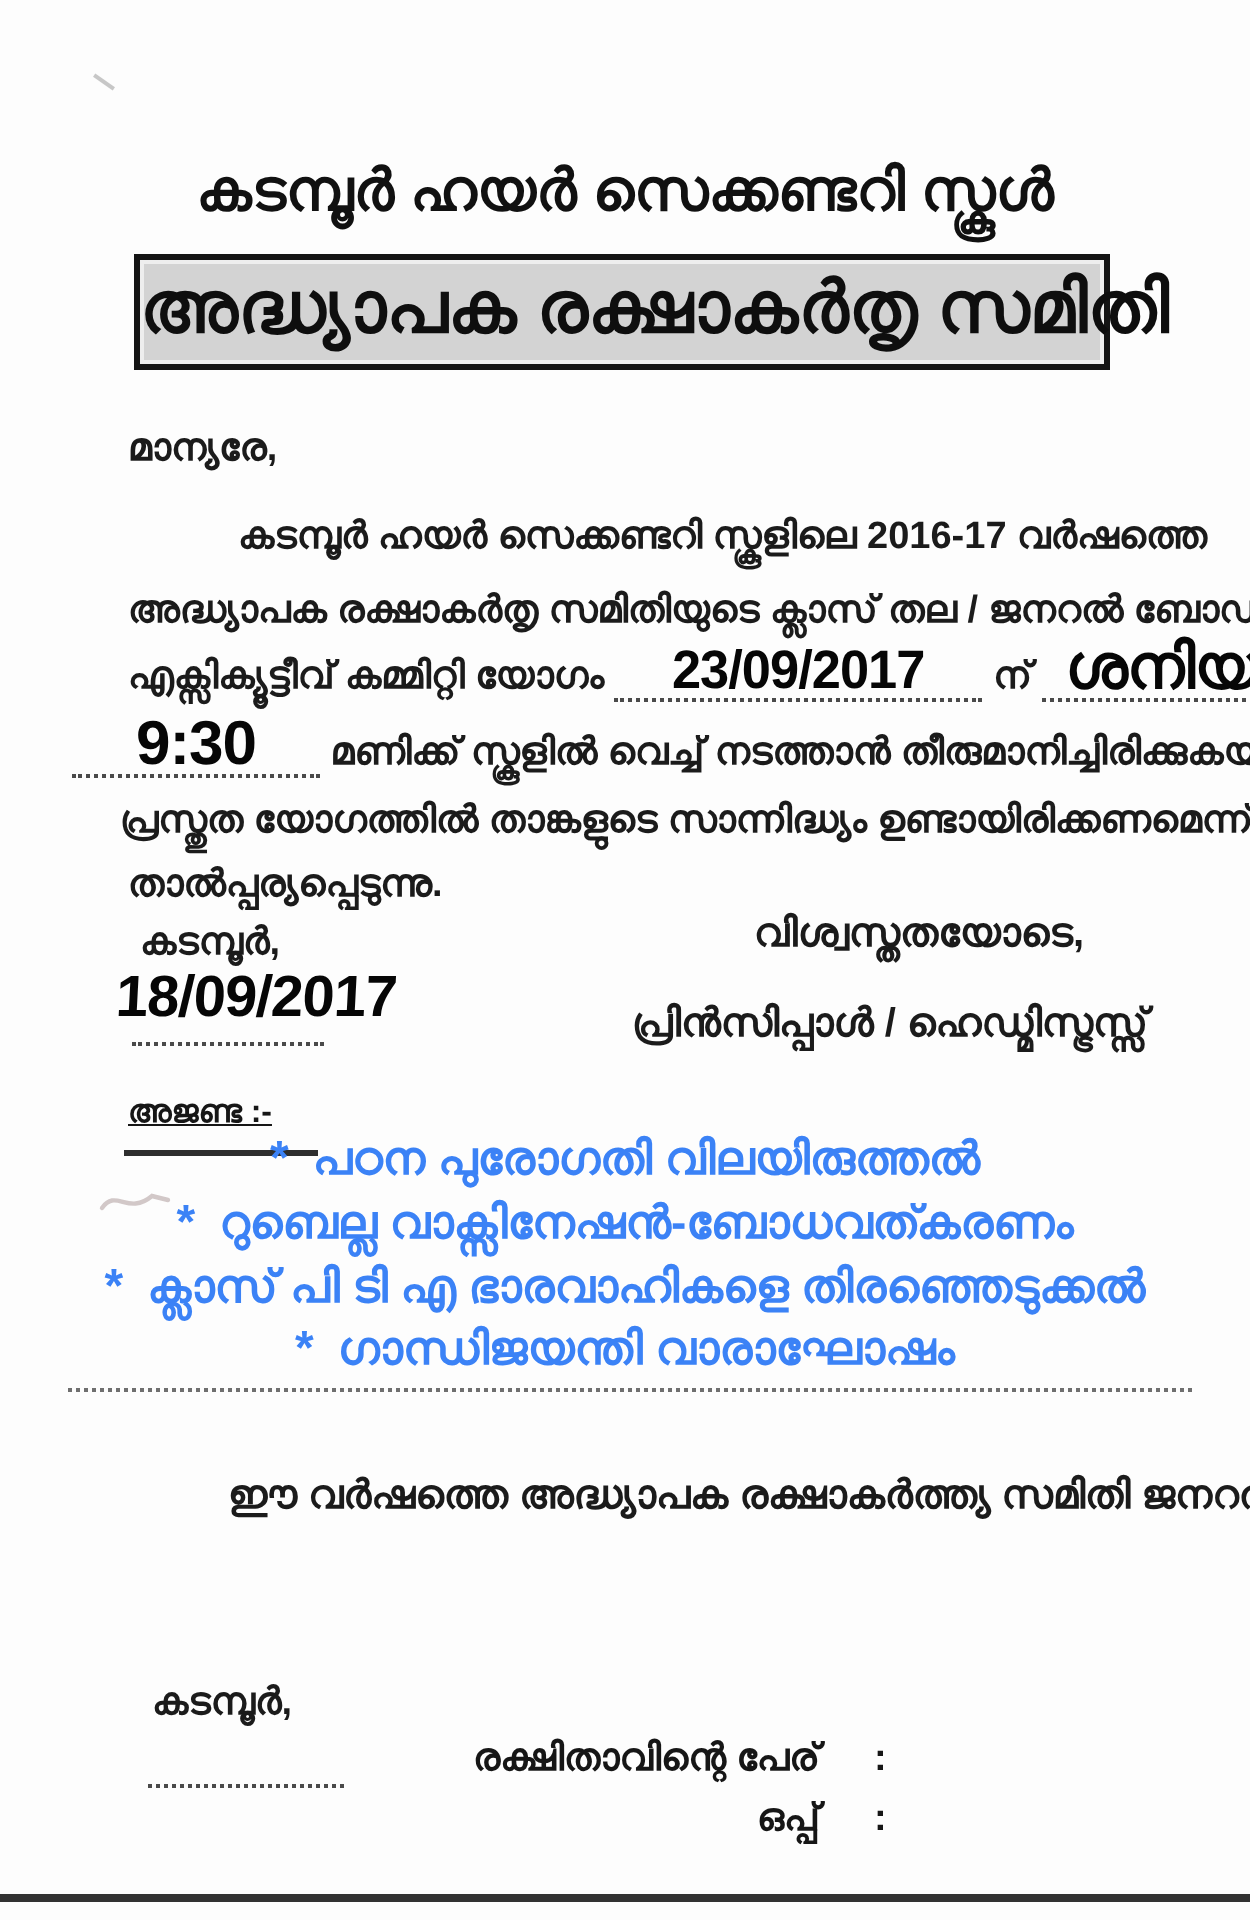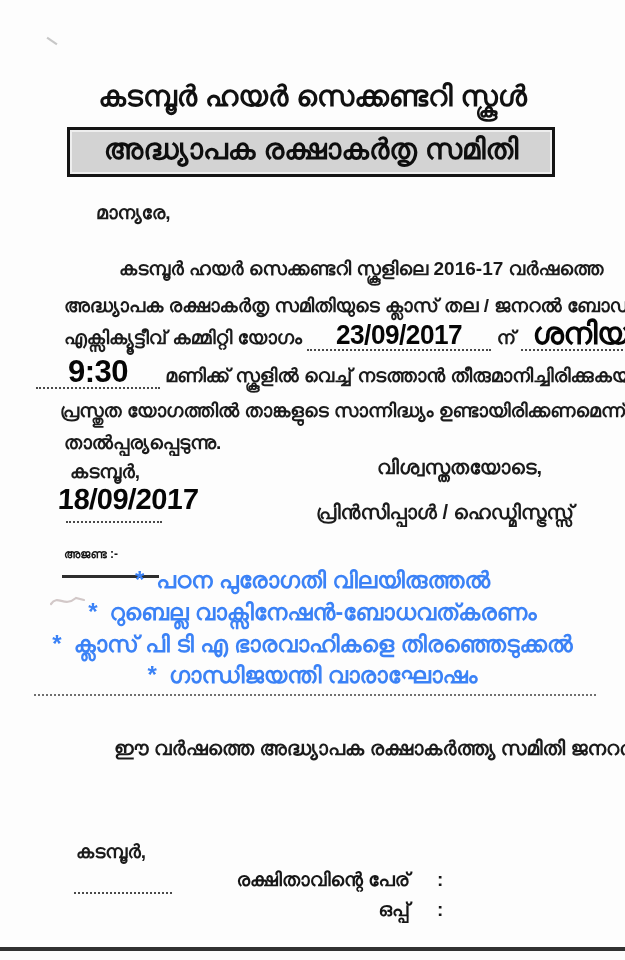--- a/index.html
+++ b/index.html
@@ -14,35 +14,35 @@
   .school-name {
     top:80px; left:0; width:100%; text-align:center;
     font-size:29px; font-weight:bold; color:#111;
   }
   .committee-box {
     top:127px; left:67px; width:482px;
     background:#d3d3d3; border:3px solid #141414;
     box-shadow:inset 0 0 0 2px #eeeeee;
     text-align:center; padding:3px 0 7px 0;
   }
-  .committee-box span { font-size:29px; font-weight:bold; color:#0e0e0e; }
+  .committee-box span { font-size:36px; font-weight:bold; color:#0e0e0e; }
   .blank {
     display:inline-block; border-bottom:2px dotted #4a4a4a;
     text-align:center; padding:0 8px; vertical-align:baseline; line-height:1;
   }
   .hw { font-weight:bold; color:#060606; letter-spacing:-0.5px; }
   .hw-date { font-size:27px; display:inline-block; transform:scaleX(0.97); }
   .hw-day  { font-size:31px; }
   .hw-time { font-size:31px; display:inline-block; }
   .hw-issue{ font-size:29px; display:inline-block; transform:skewX(-3deg); }
   .date-blank { min-width:168px; }
   .day-blank  { min-width:118px; }
   .time-blank { min-width:108px; }
   .dotted-line { border-top:2px dotted #4a4a4a; height:0; }
-  .agenda-label { font-size:12px; font-weight:bold; }
+  .agenda-label { font-size:16px; font-weight:bold;text-decoration:underline; }
   .agenda-underline { background:#2e2e2e; height:3px; }
   .agenda-item { left:0; width:100%; text-align:center; font-size:23px; font-weight:bold; color:#3b82f6; }
   .agenda-item .bullet { font-size:24px; margin-right:12px; }
   .separator { border-top:2px dotted #6f6f6f; height:0; }
   .label-right { text-align:right; font-size:19px; font-weight:bold; }
   .colon { font-size:19px; font-weight:bold; }
   .bottom-edge { left:0; width:625px; top:947px; height:4px; background:#323232; }
   .pencil-mark-a {
     top:40px; left:46px; width:12px; height:2px; background:#9a9a9a;
     transform:rotate(35deg); opacity:.55;
@@ -55,21 +55,21 @@
 <div class="page">
 
   <div class="abs pencil-mark-a"></div>
 
   <div class="abs school-name">കടമ്പൂർ ഹയർ സെക്കണ്ടറി സ്കൂൾ</div>
 
   <div class="abs committee-box">
     <span>അദ്ധ്യാപക രക്ഷാകർതൃ സമിതി</span>
   </div>
 
-  <div class="abs print" style="top:202px; left:64px;margin-left:32px;">മാന്യരേ,</div>
+  <div class="abs print" style="top:214px; left:64px;">മാന്യരേ,</div>
 
   <div class="abs print" style="top:258px; left:119px;">കടമ്പൂർ  ഹയർ  സെക്കണ്ടറി സ്കൂളിലെ 2016-17 വർഷത്തെ</div>
   <div class="abs print" style="top:295px; left:64px;">അദ്ധ്യാപക രക്ഷാകർതൃ സമിതിയുടെ ക്ലാസ് തല / ജനറൽ ബോഡി /</div>
 
   <div class="abs print" style="top:318px; left:64px;">
     <span>എക്സിക്യൂട്ടീവ് കമ്മിറ്റി യോഗം</span>
     <span class="blank date-blank"><span class="hw hw-date">23/09/2017</span></span>
     <span>ന്</span>
     <span class="blank day-blank"><span class="hw hw-day">ശനിയാ</span></span>
     

